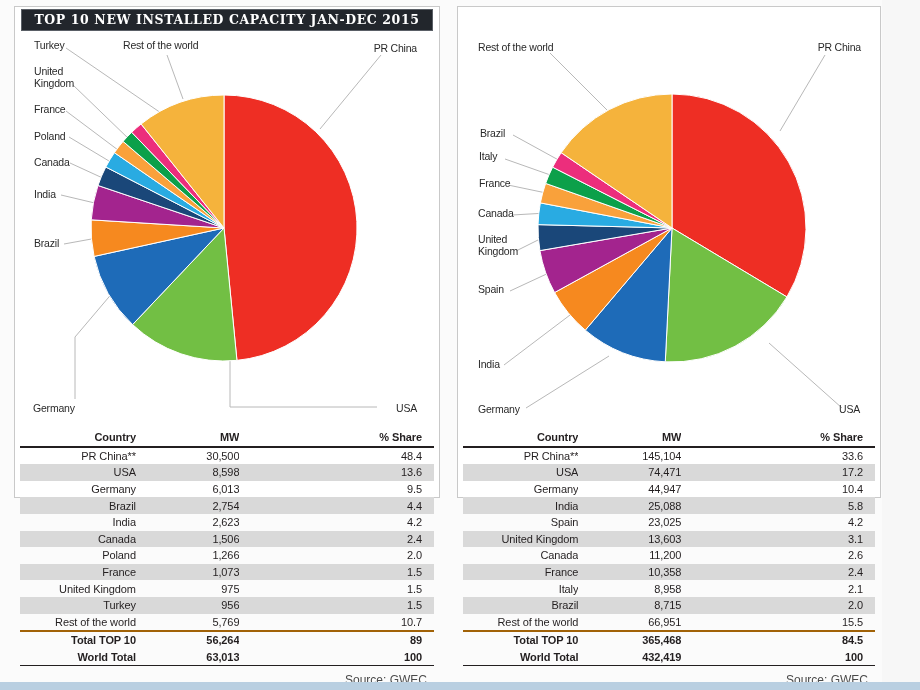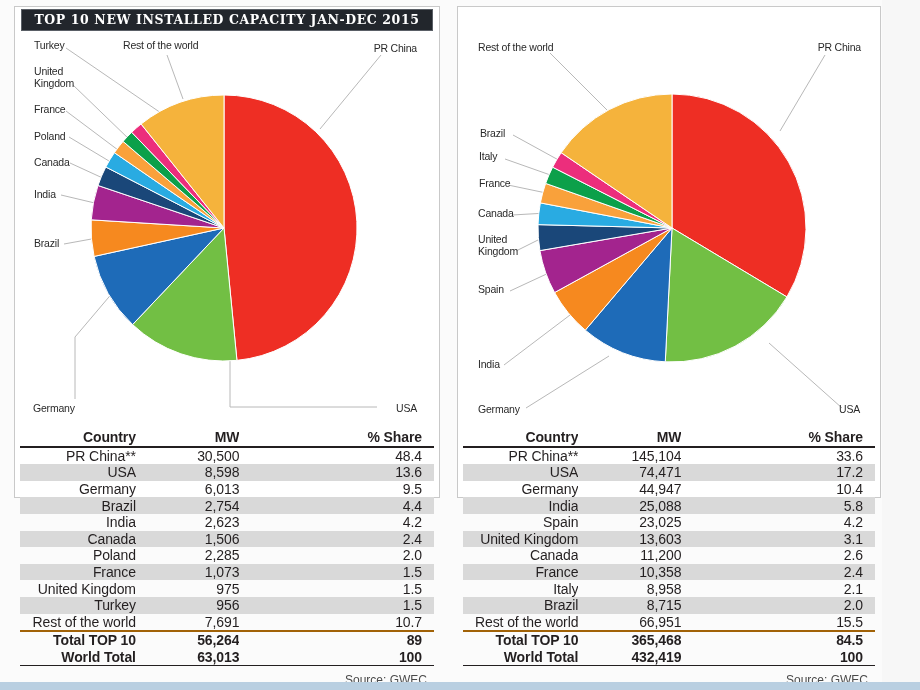--- a/index.html
+++ b/index.html
@@ -12,21 +12,21 @@
              border:1px solid #5a5f66;box-sizing:border-box;color:#fff;text-align:center;
              font-family:"DejaVu Serif",serif;font-weight:bold;font-size:12.5px;line-height:20px;
              letter-spacing:0.6px;white-space:nowrap;overflow:hidden;}
   .chart-area{position:absolute;left:0;top:0;width:100%;height:420px;}
   .pie-svg{position:absolute;left:0;top:0;}
   .pie-label{position:absolute;font-size:10.5px;line-height:1.1;letter-spacing:-0.2px;
              color:#2a2a2a;white-space:nowrap;}
   .pie-label.wrap{white-space:normal;width:52px;}
   .pie-label.right{text-align:left;}
   .cap-table{position:absolute;left:5px;right:5px;top:422px;border-collapse:collapse;
-             width:calc(100% - 10px);font-size:14px;letter-spacing:-0.1px;table-layout:fixed;}
+             width:calc(100% - 10px);font-size:11px;letter-spacing:-0.1px;table-layout:fixed;}
   .cap-table th{font-weight:bold;border-bottom:2px solid #231f20;}
   .cap-table th,.cap-table td{height:16.6px;padding:0;text-align:right;overflow:hidden;}
   .col-country{width:28%;}
   .col-mw{width:25%;}
   .col-share{width:47%;}
   .cap-table th:last-child,.cap-table td:last-child{padding-right:12px;}
   tr.stripe td{background:#d9d9d9;}
   tr.total-row td{font-weight:bold;}
   tr.total-row.first td{border-top:2px solid #a16207;}
   tr.total-row.last td{border-bottom:1.5px solid #231f20;}
@@ -117,41 +117,41 @@
             <td>2,623</td>
             <td>4.2</td>
           </tr>
           <tr class="stripe">
             <td>Canada</td>
             <td>1,506</td>
             <td>2.4</td>
           </tr>
           <tr class="">
             <td>Poland</td>
-            <td>2,285</td>
+            <td>1,266</td>
             <td>2.0</td>
           </tr>
           <tr class="stripe">
             <td>France</td>
             <td>1,073</td>
             <td>1.5</td>
           </tr>
           <tr class="">
             <td>United Kingdom</td>
             <td>975</td>
             <td>1.5</td>
           </tr>
           <tr class="stripe">
             <td>Turkey</td>
             <td>956</td>
             <td>1.5</td>
           </tr>
           <tr class="">
             <td>Rest of the world</td>
-            <td>7,691</td>
+            <td>5,769</td>
             <td>10.7</td>
           </tr>
           <tr class="total-row first">
             <td>Total TOP 10</td>
             <td>56,264</td>
             <td>89</td>
           </tr>
           <tr class="total-row last">
             <td>World Total</td>
             <td>63,013</td>

